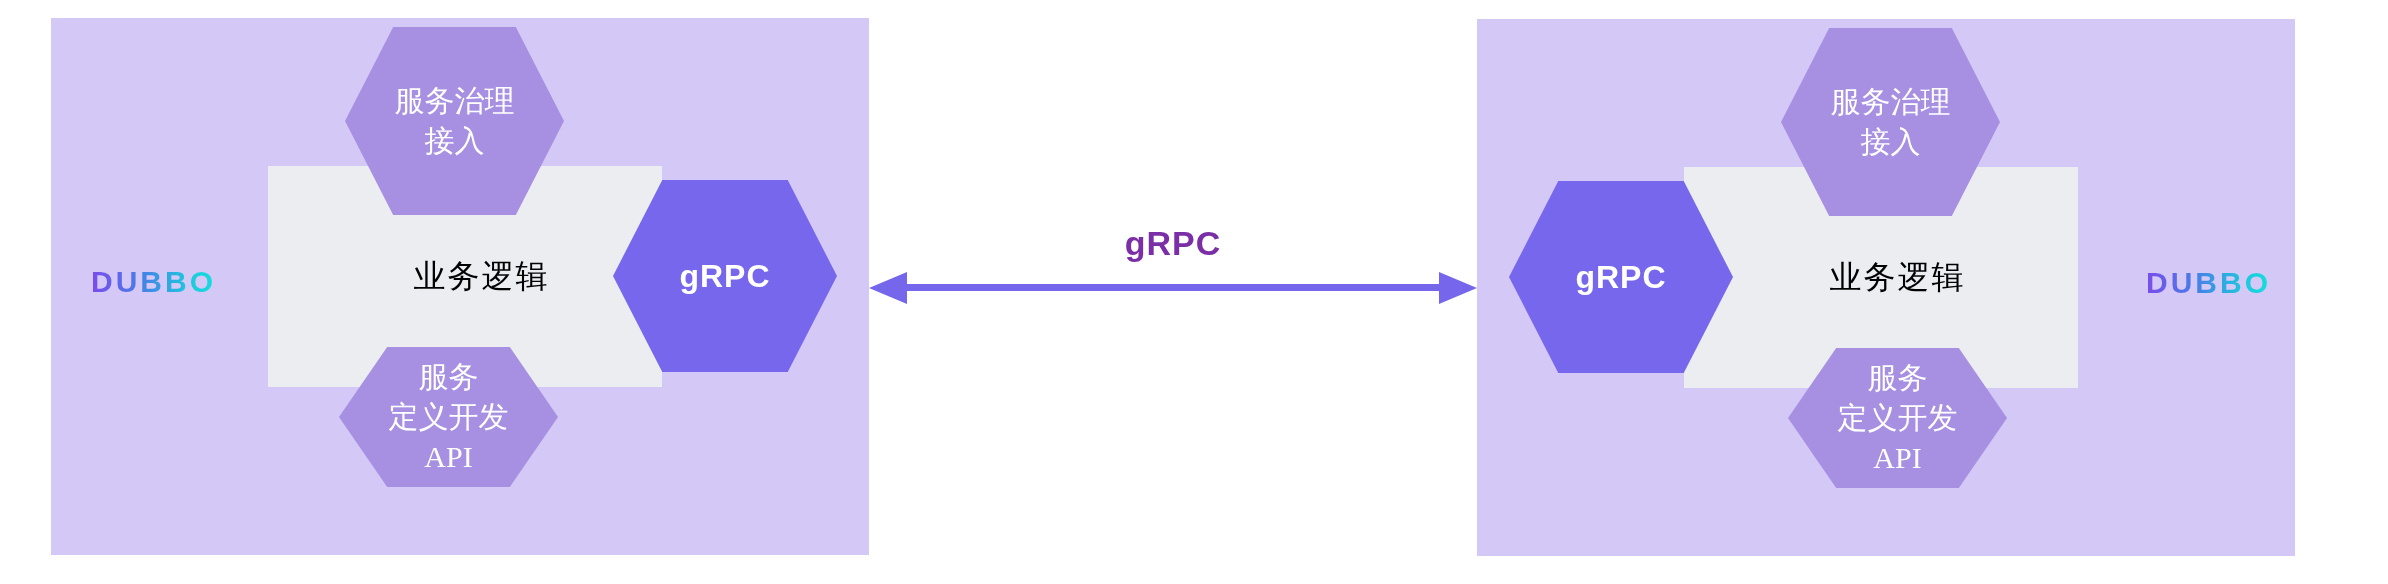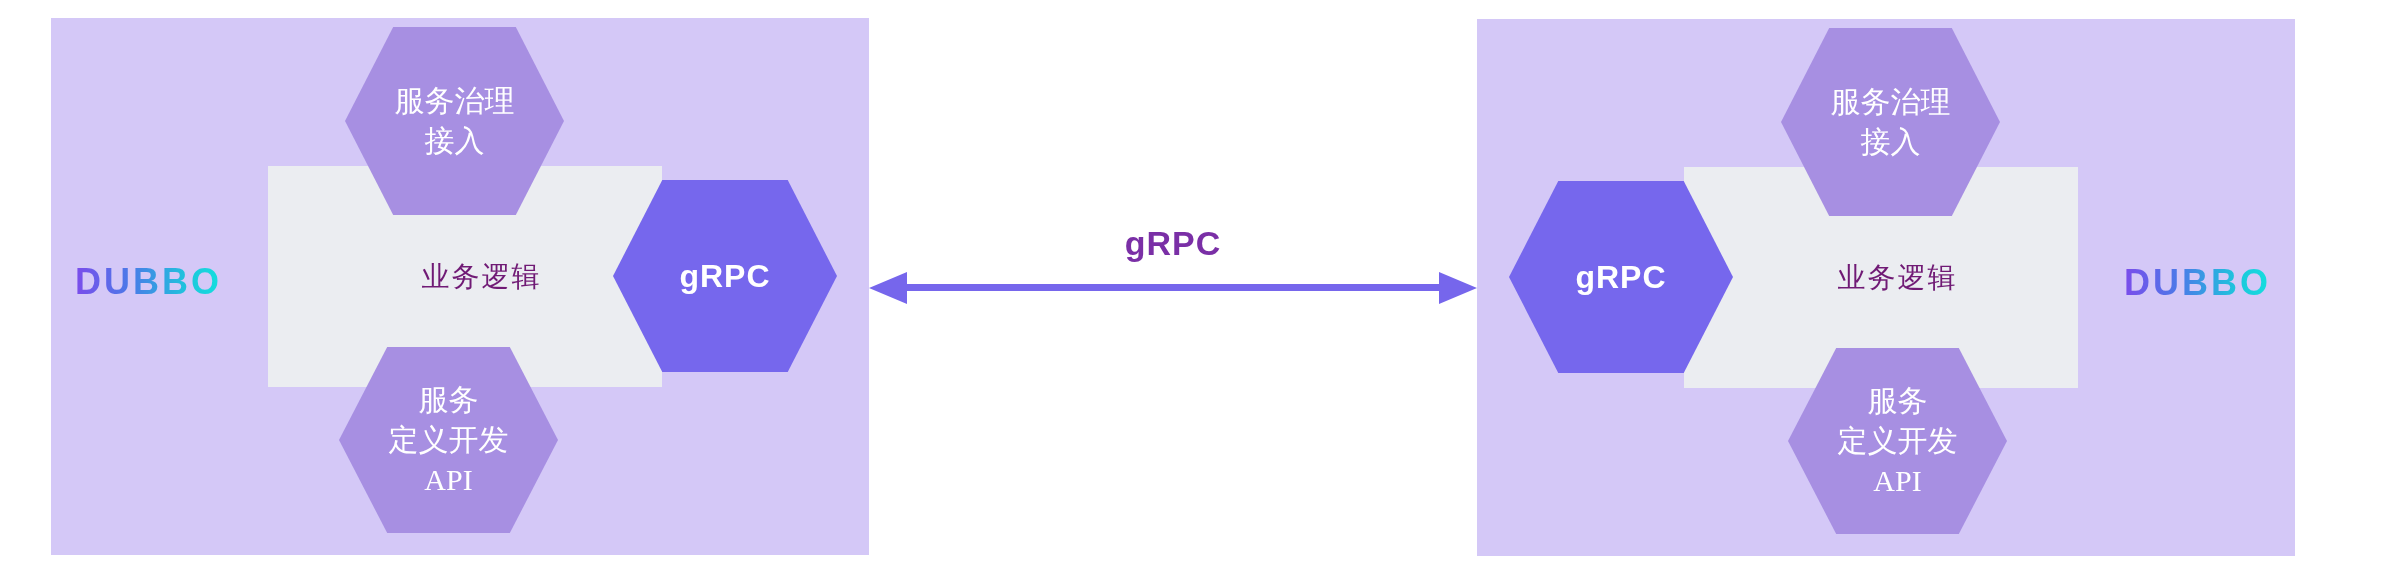--- a/index.html
+++ b/index.html
@@ -16,66 +16,67 @@
     width: 818px;
     height: 537px;
     background: #D4C8F7;
   }
   .node-left  { left: 51px;   top: 18px; }
   .node-right { left: 1477px; top: 19px; }
 
   .logo {
     position: absolute;
     top: 247px;
-    font-size: 36px;
+    font-size: 30px;
     font-weight: 800;
     letter-spacing: 3px;
     line-height: 34px;
     background: linear-gradient(90deg, #7B4CEB 0%, #4A7BE8 38%, #1CC8DC 78%, #14DFDE 100%);
     -webkit-background-clip: text;
     background-clip: text;
     color: transparent;
     white-space: nowrap;
+    margin-left: 16px;
   }
   .node-left  .logo { left: 24px; }
   .node-right .logo { right: 24px; }
 
   .biz {
     position: absolute;
     top: 148px;
     width: 394px;
     height: 221px;
     background: #EBEDF1;
     display: flex;
     align-items: center;
     justify-content: center;
   }
   .node-left  .biz { left: 217px; }
   .node-right .biz { left: 207px; }
   .biz span {
-    font-size: 28px;
-    color: #701a75;
+    font-size: 32px;
+    color: #000000;
     letter-spacing: 2px;
     margin-left: 33px;
   }
 
   .hex {
     position: absolute;
     clip-path: polygon(0 50%, 22% 0, 78% 0, 100% 50%, 78% 100%, 22% 100%);
     display: flex;
     flex-direction: column;
     align-items: center;
     justify-content: center;
     text-align: center;
     color: #ffffff;
   }
   .hex-light { width: 219px; background: #A78FE2; font-family: Liberation Serif, serif; }
   .hex-light span { font-size: 30px; line-height: 40px; font-weight: 500; display: block; }
   .hex-gov  { height: 188px; }
-  .hex-api  { height: 186px; }
+  .hex-api  { height: 140px; }
   .hex-grpc {
     width: 224px;
     height: 192px;
     background: #7667ED;
   }
   .hex-grpc span { font-size: 32px; font-weight: bold; letter-spacing: 1px; }
 
   .node-left  .hex-gov  { left: 294px; top: 9px; }
   .node-left  .hex-api  { left: 288px; top: 329px; }
   .node-left  .hex-grpc { left: 562px; top: 162px; }

